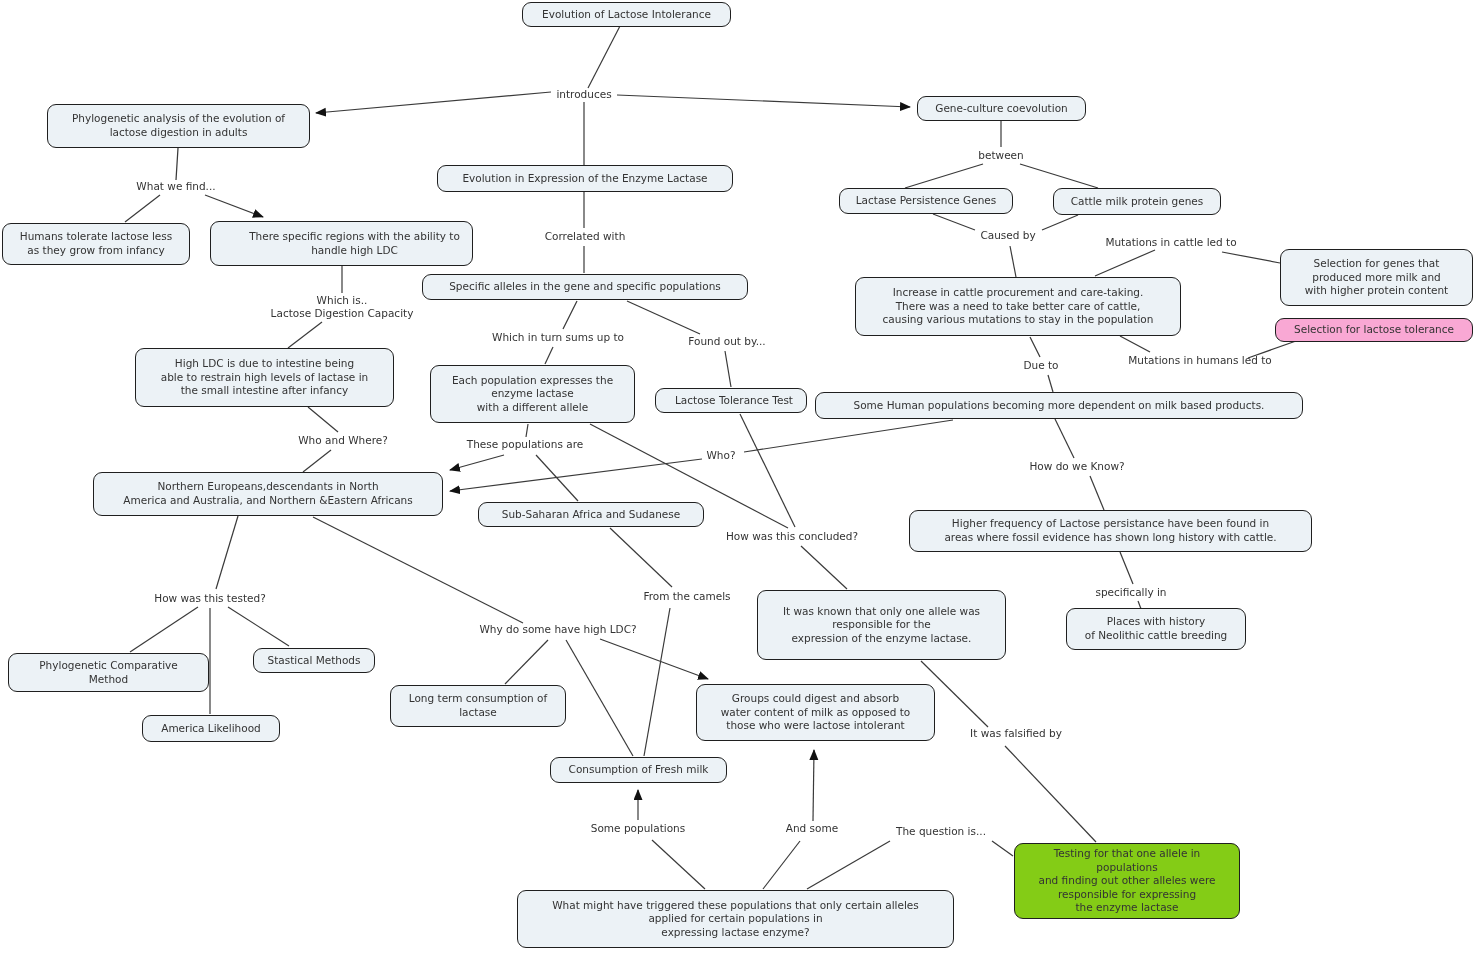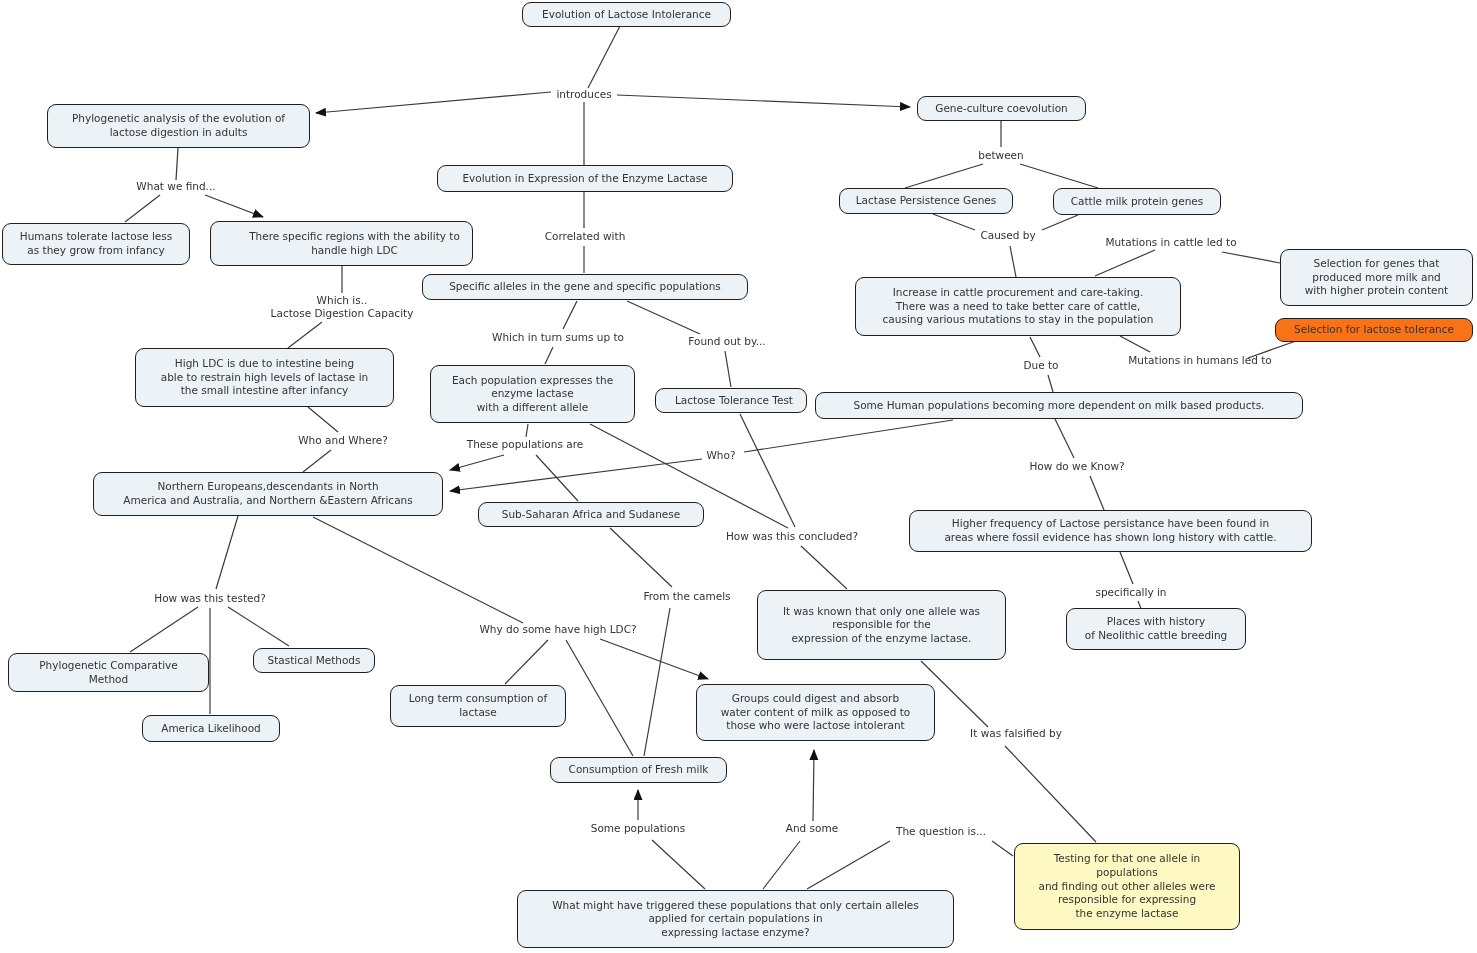--- a/index.html
+++ b/index.html
@@ -114,21 +114,21 @@
       <div class="node" style="left: 2px; top: 223px; width: 188px; height: 42px; background: rgb(236, 242, 246); border: 1.5px solid rgb(31, 31, 31); color: rgb(51, 51, 51);">Humans tolerate lactose less
 as they grow from infancy</div>
       <div class="node" style="left: 210px; top: 221px; width: 263px; height: 45px; background: rgb(236, 242, 246); border: 1.5px solid rgb(31, 31, 31); color: rgb(51, 51, 51); padding-left: 30px;">There specific regions  with the ability to
 handle high LDC</div>
       <div class="node" style="left: 855px; top: 277px; width: 326px; height: 59px; background: rgb(236, 242, 246); border: 1.5px solid rgb(31, 31, 31); color: rgb(51, 51, 51);">Increase in cattle procurement and care-taking.
 There was a need to take better care of cattle,
 causing various mutations to stay in the population</div>
       <div class="node" style="left: 1280px; top: 249px; width: 193px; height: 57px; background: rgb(236, 242, 246); border: 1.5px solid rgb(31, 31, 31); color: rgb(51, 51, 51);">Selection for genes that
 produced more milk and
 with higher protein content</div>
-      <div class="node" style="left: 1275px; top: 318px; width: 198px; height: 24px; background: #f97316; border: 1.5px solid rgb(31, 31, 31); color: rgb(51, 51, 51);">Selection for lactose tolerance</div>
+      <div class="node" style="left: 1275px; top: 318px; width: 198px; height: 24px; background: #f9a8d4; border: 1.5px solid rgb(31, 31, 31); color: rgb(51, 51, 51);">Selection for lactose tolerance</div>
       <div class="node" style="left: 422px; top: 274px; width: 326px; height: 26px; background: rgb(236, 242, 246); border: 1.5px solid rgb(31, 31, 31); color: rgb(51, 51, 51);">Specific alleles in the gene and specific populations</div>
       <div class="node" style="left: 430px; top: 365px; width: 205px; height: 58px; background: rgb(236, 242, 246); border: 1.5px solid rgb(31, 31, 31); color: rgb(51, 51, 51);">Each population expresses the
 enzyme lactase
 with a different allele</div>
       <div class="node" style="left: 655px; top: 388px; width: 152px; height: 25px; background: rgb(236, 242, 246); border: 1.5px solid rgb(31, 31, 31); color: rgb(51, 51, 51); padding-left: 10px;">Lactose Tolerance Test</div>
       <div class="node" style="left: 815px; top: 392px; width: 488px; height: 27px; background: rgb(236, 242, 246); border: 1.5px solid rgb(31, 31, 31); color: rgb(51, 51, 51);">Some Human populations becoming more dependent on milk based products.</div>
       <div class="node" style="left: 135px; top: 348px; width: 259px; height: 59px; background: rgb(236, 242, 246); border: 1.5px solid rgb(31, 31, 31); color: rgb(51, 51, 51);">High LDC is due to intestine being
 able to restrain high levels of lactase in
 the small intestine after infancy</div>
       <div class="node" style="left: 93px; top: 472px; width: 350px; height: 44px; background: rgb(236, 242, 246); border: 1.5px solid rgb(31, 31, 31); color: rgb(51, 51, 51);">Northern Europeans,descendants in North
@@ -144,21 +144,21 @@
       <div class="node" style="left: 8px; top: 653px; width: 201px; height: 39px; background: rgb(236, 242, 246); border: 1.5px solid rgb(31, 31, 31); color: rgb(51, 51, 51);">Phylogenetic Comparative
 Method</div>
       <div class="node" style="left: 253px; top: 648px; width: 122px; height: 25px; background: rgb(236, 242, 246); border: 1.5px solid rgb(31, 31, 31); color: rgb(51, 51, 51);">Stastical Methods</div>
       <div class="node" style="left: 142px; top: 715px; width: 138px; height: 27px; background: rgb(236, 242, 246); border: 1.5px solid rgb(31, 31, 31); color: rgb(51, 51, 51);">America Likelihood</div>
       <div class="node" style="left: 390px; top: 685px; width: 176px; height: 42px; background: rgb(236, 242, 246); border: 1.5px solid rgb(31, 31, 31); color: rgb(51, 51, 51);">Long term consumption of
 lactase</div>
       <div class="node" style="left: 696px; top: 684px; width: 239px; height: 57px; background: rgb(236, 242, 246); border: 1.5px solid rgb(31, 31, 31); color: rgb(51, 51, 51);">Groups could digest and absorb
 water content of milk as opposed to
 those who were lactose intolerant</div>
       <div class="node" style="left: 550px; top: 757px; width: 177px; height: 26px; background: rgb(236, 242, 246); border: 1.5px solid rgb(31, 31, 31); color: rgb(51, 51, 51);">Consumption of Fresh milk</div>
-      <div class="node" style="left: 1014px; top: 843px; width: 226px; height: 87px; background: #fef9c3; border: 1.5px solid rgb(31, 31, 31); color: rgb(51, 51, 51);">Testing for that one allele in
+      <div class="node" style="left: 1014px; top: 843px; width: 226px; height: 76px; background: #84cc16; border: 1.5px solid rgb(31, 31, 31); color: rgb(51, 51, 51);">Testing for that one allele in
 populations
 and finding out other alleles were
 responsible for expressing
 the enzyme lactase</div>
       <div class="node" style="left: 517px; top: 890px; width: 437px; height: 58px; background: rgb(236, 242, 246); border: 1.5px solid rgb(31, 31, 31); color: rgb(51, 51, 51);">What might have triggered these populations that only certain alleles
 applied for certain populations in
 expressing lactase enzyme?</div>
     </div>
   <div id="label-layer">
       <div class="edge-label" style="left: 584px; top: 95px; color: rgb(51, 51, 51);">introduces</div>

